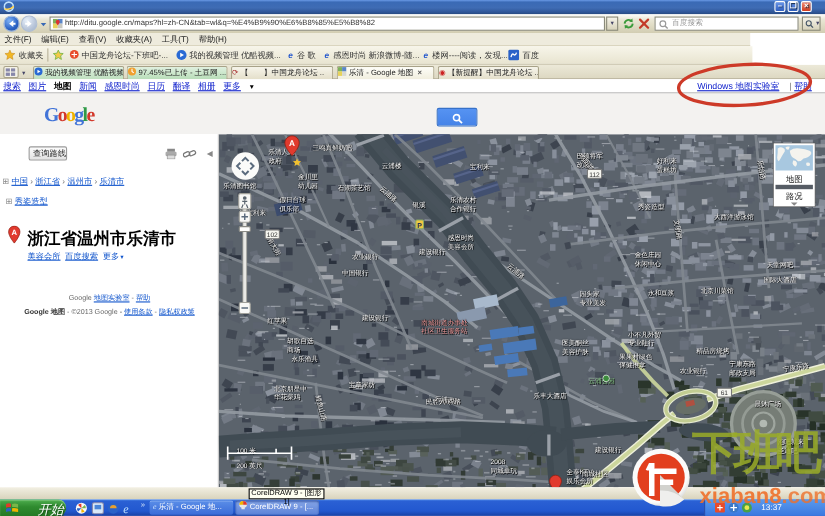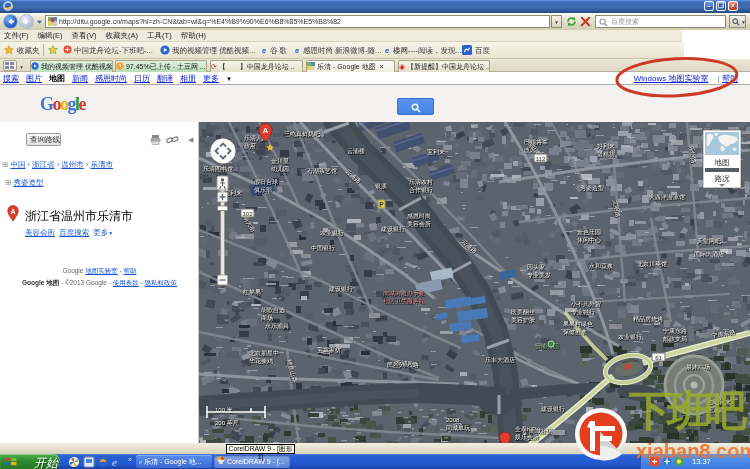--- a/index.html
+++ b/index.html
@@ -158,21 +158,21 @@
       <rect x="0.5" y="3.5" width="6" height="3.5" rx="1.7" fill="none" stroke="#777" stroke-width="1.1" transform="rotate(-25 3.5 5)"></rect>
       <rect x="6" y="2.5" width="6" height="3.5" rx="1.7" fill="none" stroke="#777" stroke-width="1.1" transform="rotate(-25 9 4.5)"></rect>
     </svg>
 <span class="abs" style="left:188px;top:14px;color:#888;font-size:7px">◀</span>
 <span class="abs" style="left:2px;top:38px"><span style="color:#888">⊞</span> <a>中国</a> <span style="color:#777">›</span> <a>浙江省</a> <span style="color:#777">›</span> <a>温州市</a> <span style="color:#777">›</span> <a>乐清市</a></span>
 <span class="abs" style="left:5px;top:56px"><span style="color:#888">⊞</span> <a>秀姿造型</a></span>
 <svg class="abs" style="left:7px;top:83px" width="12" height="17" viewBox="0 0 12 17">
       <path d="M6 0.5 C3 0.5 0.8 2.8 0.8 5.8 C0.8 9.8 6 16 6 16 C6 16 11.2 9.8 11.2 5.8 C11.2 2.8 9 0.5 6 0.5 Z" fill="#e13a2e" stroke="#8c1f14" stroke-width="0.6"></path>
       <text x="6" y="8.5" font-size="7" font-weight="bold" fill="#fff" text-anchor="middle">A</text>
     </svg>
-<span class="abs" style="left:25px;top:86px;font-size:12px;font-weight:normal;color:#000">浙江省温州市乐清市</span>
+<span class="abs" style="left:25px;top:86px;font-size:15px;font-weight:bold;color:#000">浙江省温州市乐清市</span>
 <span class="abs" style="left:25px;top:106px"><a>美容会所</a>&nbsp; <a>百度搜索</a>&nbsp; <a style="text-decoration:none">更多</a><span style="font-size:5px;color:#15c">▼</span></span>
 <span class="abs" style="left:0;top:145px;width:199px;text-align:center;font-size:6.5px;color:#666">Google <a style="color:#15c">地图实验室</a> - <a style="color:#15c">帮助</a></span>
 <span class="abs" style="left:0;top:157px;width:199px;text-align:center;font-size:6.5px;color:#666"><b style="color:#333">Google 地图</b> - ©2013 Google - <a style="color:#15c">使用条款</a> - <a style="color:#15c">隐私权政策</a></span>
 </div>
 <svg width="551" height="321" viewBox="0 0 551 321" style="position:absolute;left:199px;top:122px;display:block">
 <rect width="551" height="321" fill="#5b636c"></rect>
 <rect x="178" y="48" width="9" height="3" fill="#7b828d" transform="rotate(-23 178 48)"></rect>
 <rect x="201" y="19" width="8" height="3" fill="#6e7580" transform="rotate(18 201 19)"></rect>
 <rect x="38" y="29" width="7" height="7" fill="#464d58" transform="rotate(-7 38 29)"></rect>
 <rect x="347" y="187" width="4" height="6" fill="#3d444f" transform="rotate(-7 347 187)"></rect>

